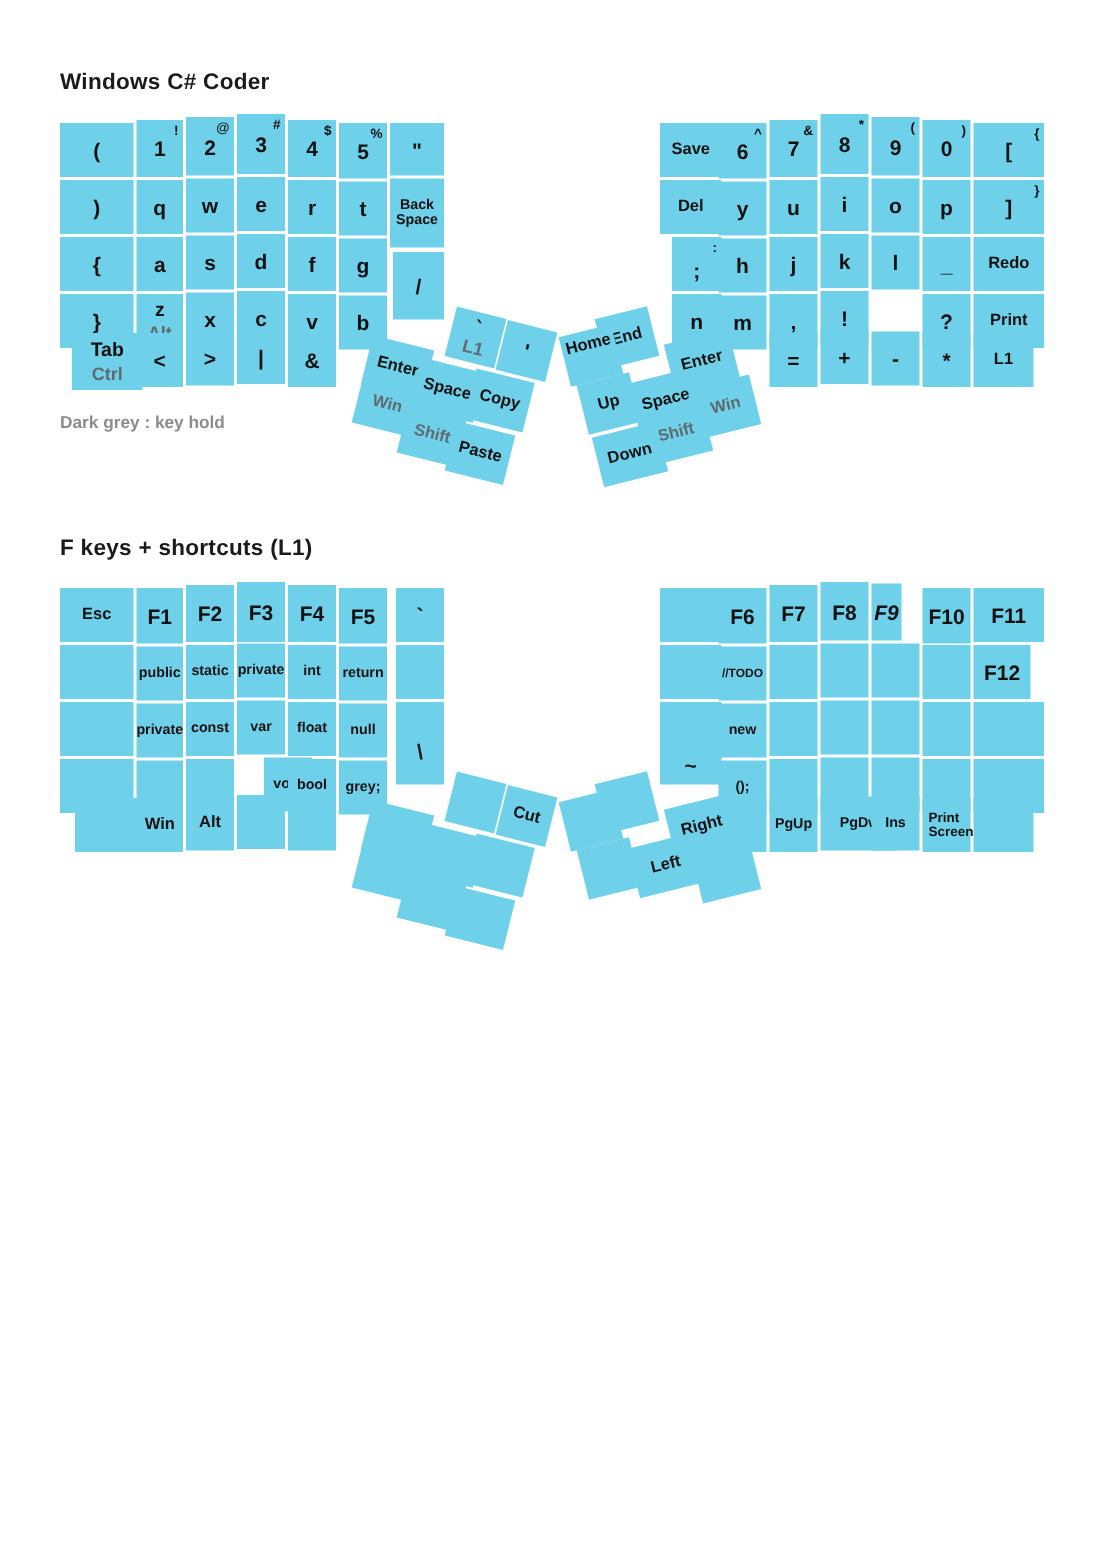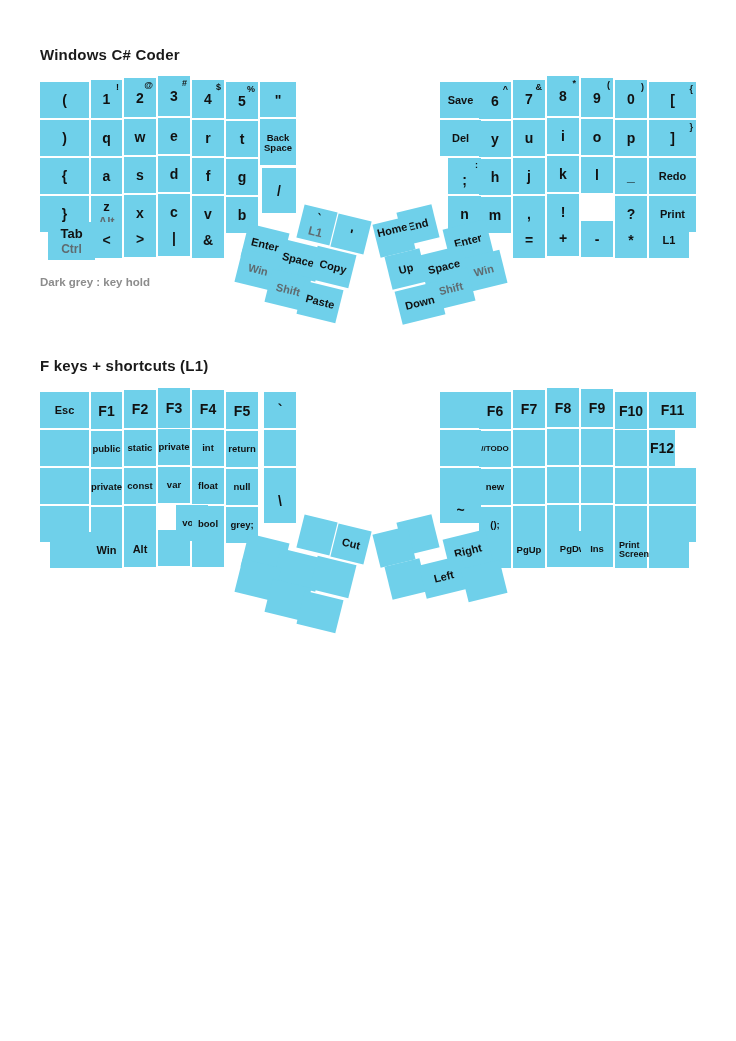--- a/index.html
+++ b/index.html
@@ -471,21 +471,21 @@
   </div>
 <div class="key" style="left:479px;top:392px;width:32px;height:37px;">
     <span class="lbl main">F6</span>
   </div>
 <div class="key" style="left:513px;top:390px;width:32px;height:38px;">
     <span class="lbl main">F7</span>
   </div>
 <div class="key" style="left:547px;top:388px;width:32px;height:39px;">
     <span class="lbl main">F8</span>
   </div>
-<div class="key" style="left:581px;top:389px;width:32px;height:38px;">
+<div class="key" style="left:581px;top:389px;width:20px;height:38px;font-style:italic;">
     <span class="lbl main">F9</span>
   </div>
 <div class="key" style="left:615px;top:392px;width:32px;height:37px;">
     <span class="lbl main">F10</span>
   </div>
 <div class="key" style="left:649px;top:392px;width:47px;height:36px;">
     <span class="lbl main">F11</span>
   </div>
 
 <div class="key" style="left:440px;top:430px;width:41px;height:36px;">
@@ -499,21 +499,21 @@
   </div>
 <div class="key" style="left:547px;top:429px;width:32px;height:36px;">
     <span class="lbl main tiny"></span>
   </div>
 <div class="key" style="left:581px;top:429px;width:32px;height:36px;">
     <span class="lbl main tiny"></span>
   </div>
 <div class="key" style="left:615px;top:430px;width:32px;height:36px;">
     <span class="lbl main tiny"></span>
   </div>
-<div class="key" style="left:649px;top:430px;width:26px;height:36px;">
+<div class="key" style="left:649px;top:430px;width:38px;height:36px;">
     <span class="lbl main">F12</span>
   </div>
 
 <div class="key" style="left:440px;top:468px;width:41px;height:36px;">
     <span class="lbl main tiny"></span>
   </div>
 <div class="key" style="left:479px;top:469px;width:32px;height:36px;">
     <span class="lbl main tiny">new</span>
   </div>
 <div class="key" style="left:513px;top:468px;width:32px;height:36px;">

